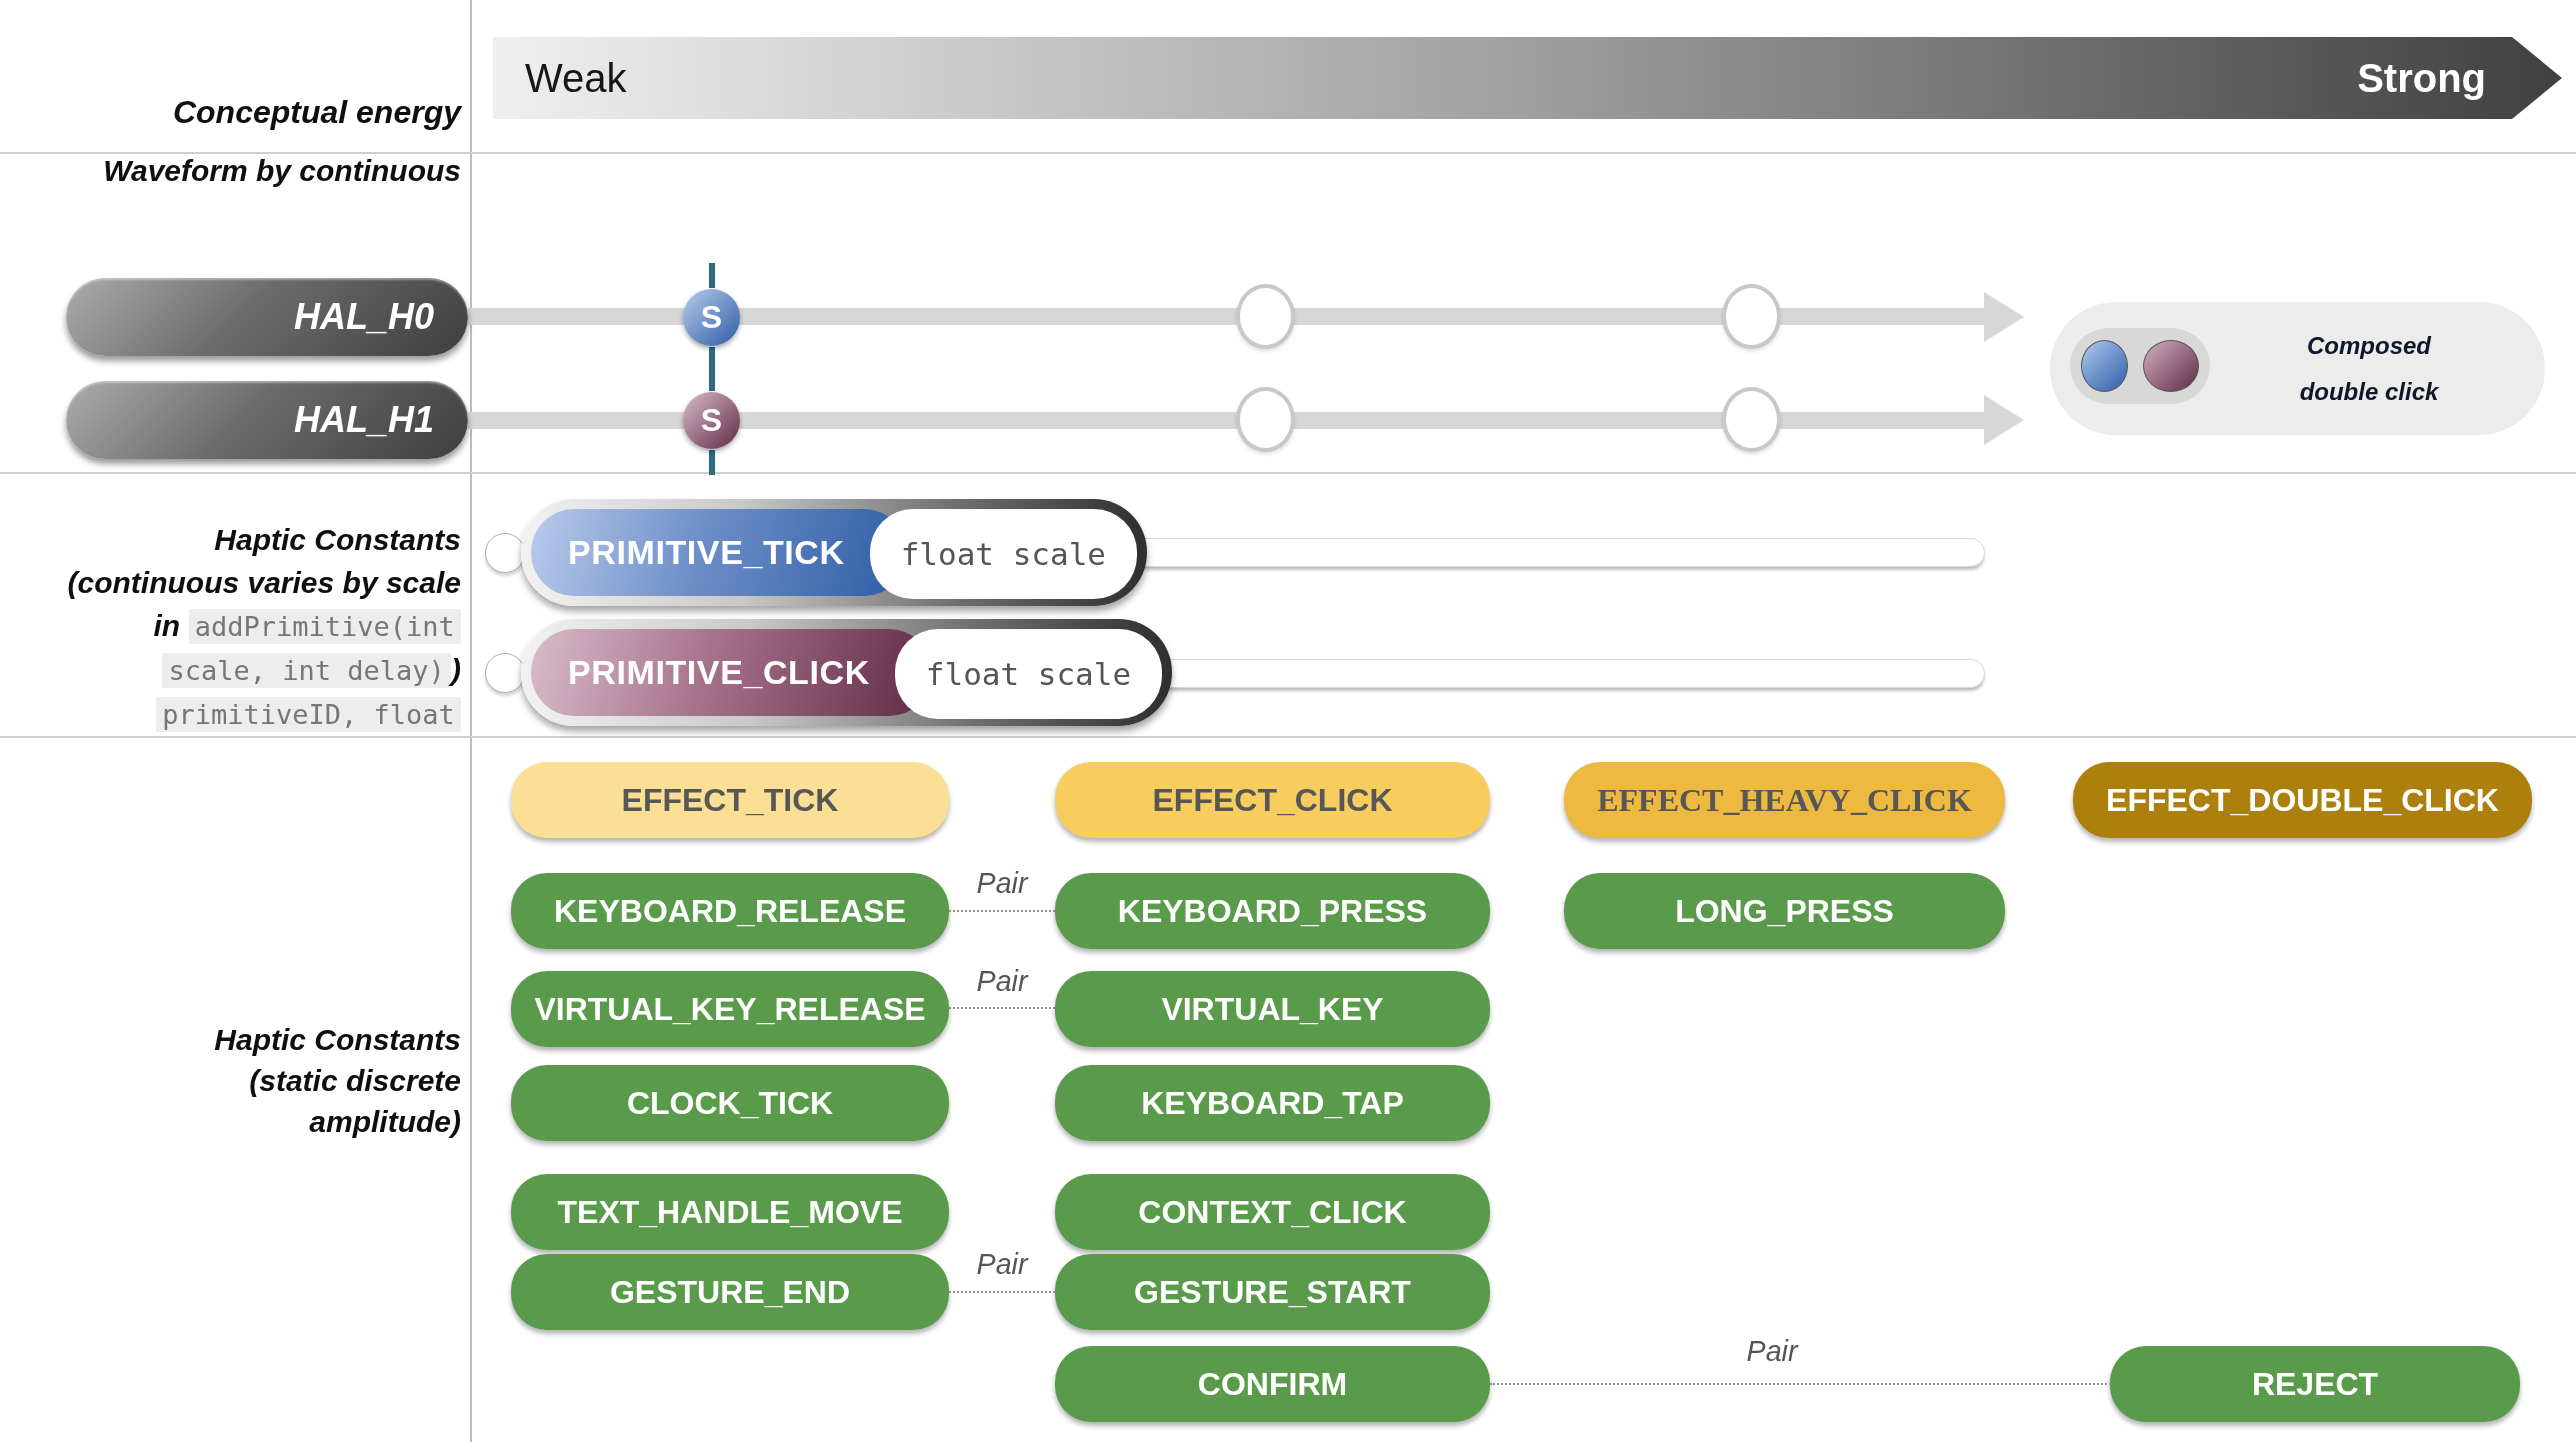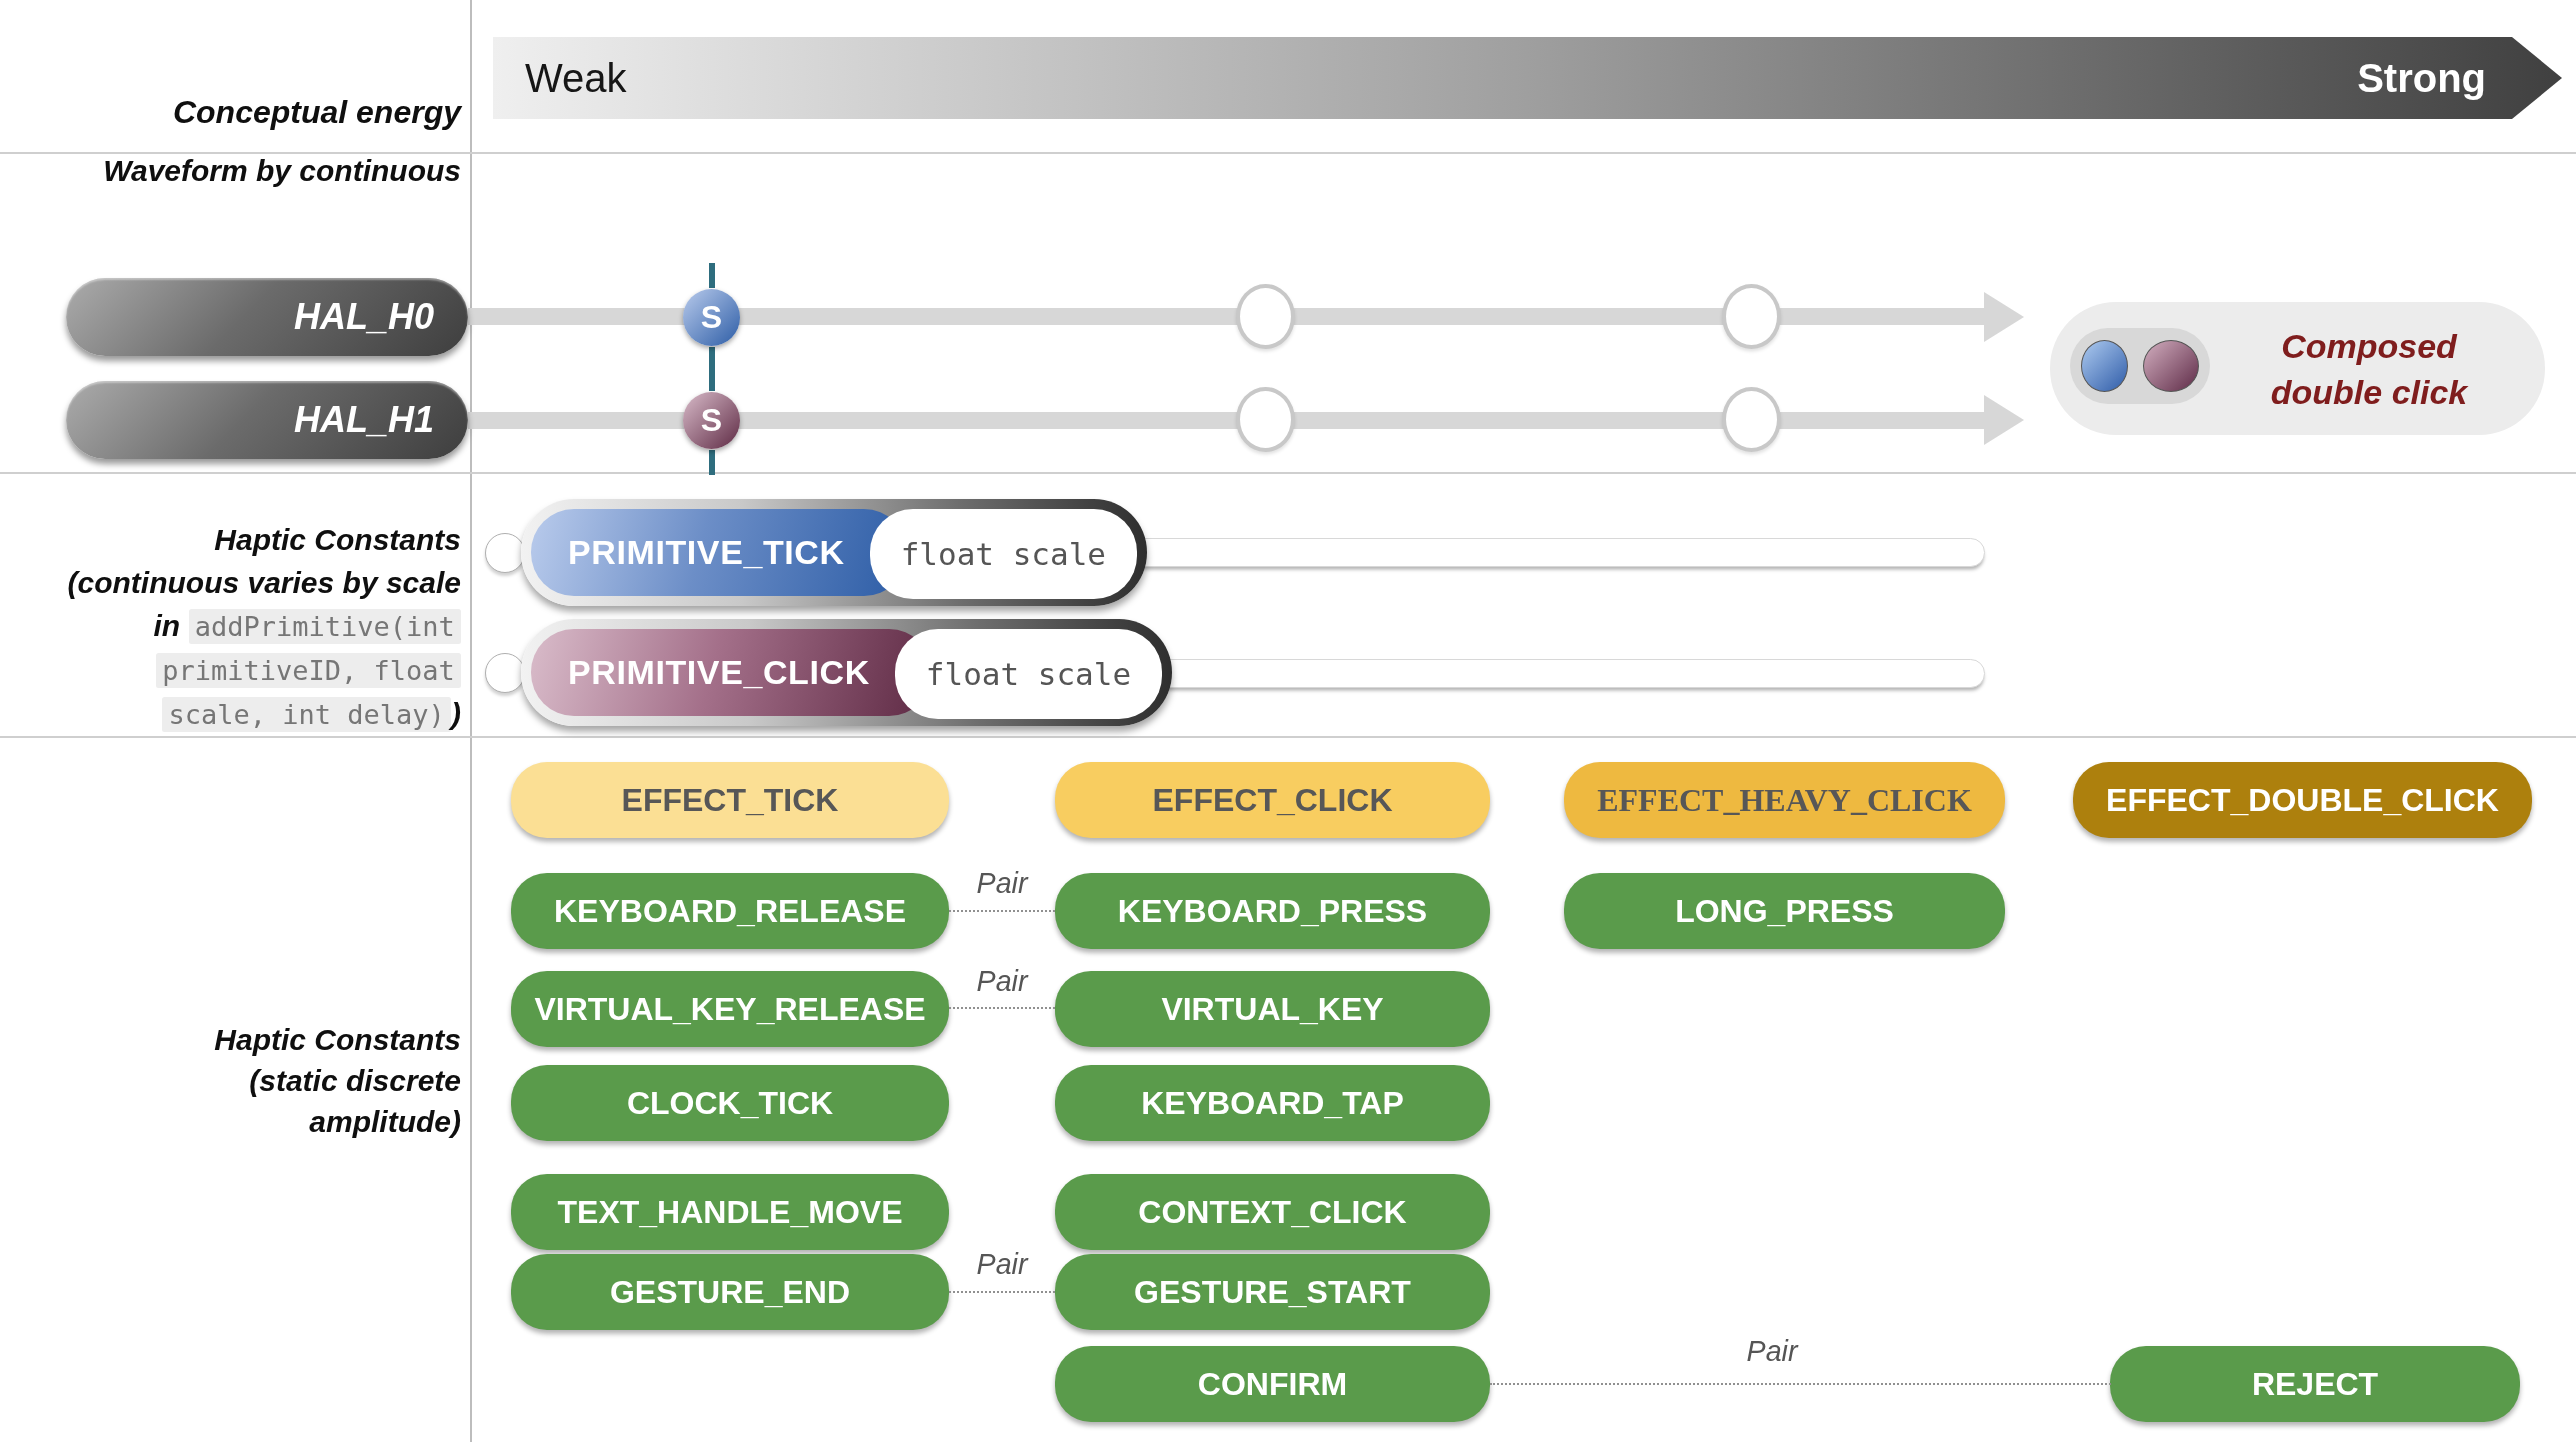--- a/index.html
+++ b/index.html
@@ -41,21 +41,21 @@
   .s-h1{background:linear-gradient(135deg,var(--maroon-light) 0%,var(--maroon-dark) 100%);}
   
   .composed-card{left:2050px;top:302px;width:495px;height:133px;border-radius:66px;background:#ececec;}
   .composed-caps{position:absolute;left:20px;top:26px;width:140px;height:76px;border-radius:38px;background:#d8d8d8;}
   .dot{position:absolute;border-radius:50%;border:1.2px solid #555;box-sizing:border-box;}
   .dot-blue{left:11.2px;top:11.8px;width:47px;height:52px;
     background:linear-gradient(135deg,#aecbf0 0%,#2f5ca8 100%);}
   .dot-maroon{left:73px;top:11.8px;width:56px;height:52px;
     background:linear-gradient(135deg,#d3afc0 0%,#5e2b47 100%);}
   .composed-txt{position:absolute;left:168px;top:323px;width:302px;text-align:center;
-    font-weight:bold;font-style:italic;font-size:34px;line-height:46px;color:#7f1d1d;}
+    font-weight:bold;font-style:italic;font-size:24px;line-height:46px;color:#0f172a;}
   .composed-txt{top:20.5px;left:168px;}
   
   .slider-track{left:559px;width:1426px;height:28.6px;border-radius:14.3px;background:#fff;
     border:1.2px solid #d8d8d8;box-sizing:border-box;box-shadow:0 3.7px 3.7px -1.2px rgba(0,0,0,.3);}
   .slider-tab{left:485px;width:40px;height:40px;border-radius:50%;background:#fff;
     border:1.2px solid #afafaf;box-sizing:border-box;box-shadow:0 3.1px 3.1px rgba(0,0,0,.18);}
   .slider-capsule{left:521px;height:107px;border-radius:53px;padding:10px;box-sizing:border-box;
     background:linear-gradient(90deg,#f2f2f2 0%,#c9c9c9 35%,#6e6e6e 70%,#2e2e2e 100%);
     box-shadow:0 5.6px 7.4px rgba(0,0,0,.35);display:inline-flex;align-items:flex-start;}
   .slider-name{height:87px;border-radius:43px;display:flex;align-items:center;
@@ -123,22 +123,22 @@
   <div class="composed-txt">
     <div>Composed</div>
     <div>double click</div>
   </div>
 </div>
 
 <div class="abs side-lbl" style="top:484px">
   <div>Haptic Constants</div>
   <div>(continuous varies by scale</div>
   <div><span>in </span><span class="code">addPrimitive(int</span></div>
+  <div><span class="code">scale, int delay)</span><span>)</span></div>
   <div><span class="code">primitiveID, float</span></div>
-  <div><span class="code">scale, int delay)</span><span>)</span></div>
 </div>
 
 <div class="abs slider-track" style="top:538px"></div>
 <div class="abs slider-tab" style="top:533px"></div>
 <div class="abs slider-capsule" style="top:499px">
   <div class="slider-name tickc">PRIMITIVE_TICK</div>
   <div class="slider-param">float scale</div>
 </div>
 
 <div class="abs slider-track" style="top:659px"></div>

